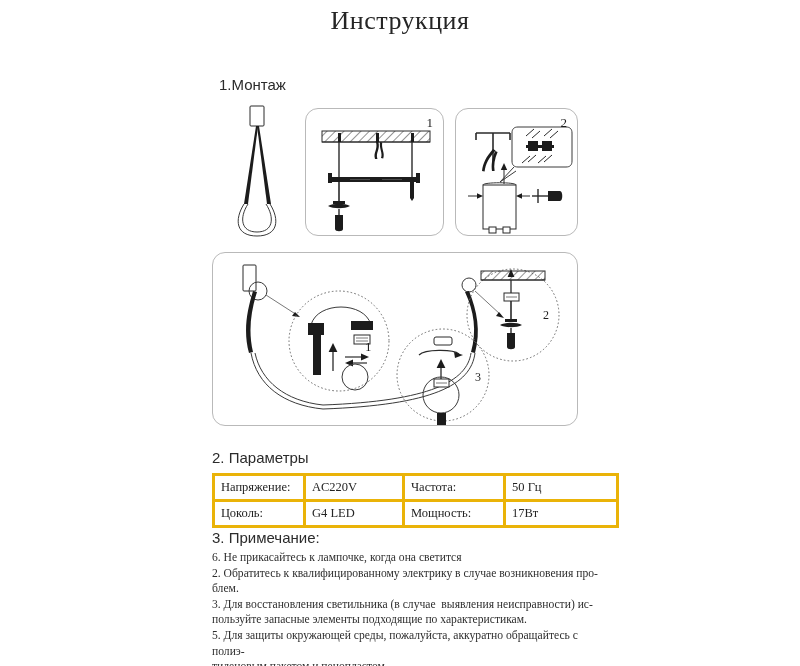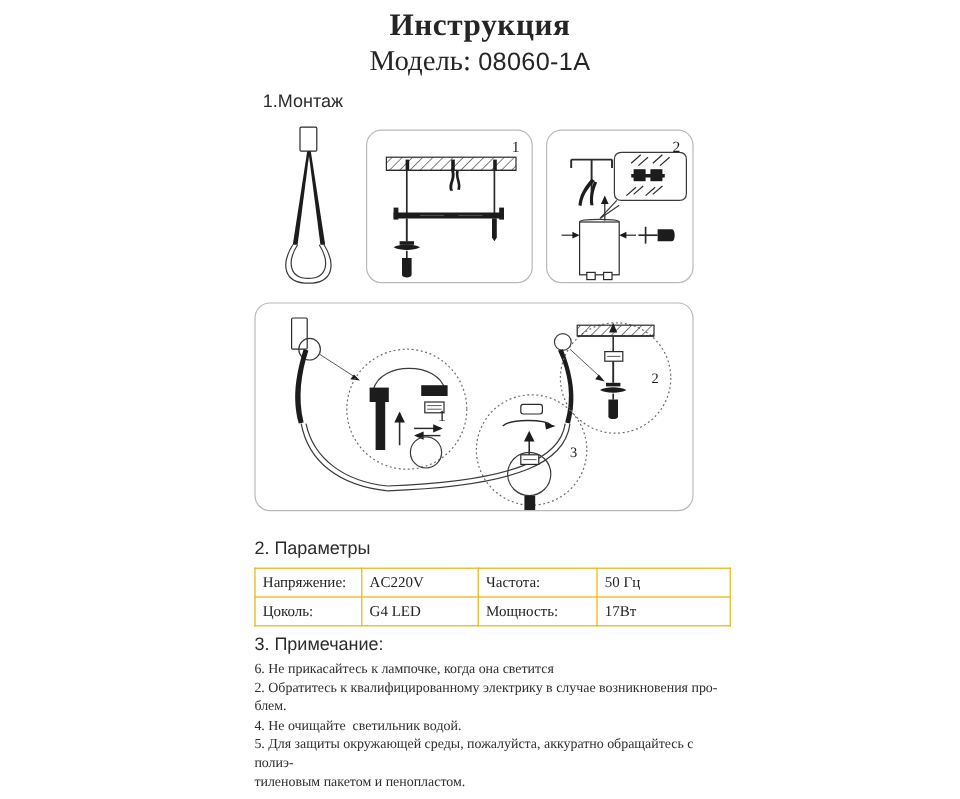--- a/index.html
+++ b/index.html
@@ -6,21 +6,21 @@
   body{
     width:800px;height:666px;background:#ffffff;
     font-family:"Liberation Serif", serif;
     color:#2b2b2b;overflow:hidden;position:relative;
   }
   .page{position:absolute;inset:0;}
 
   
   .title{
     position:absolute;left:0;right:0;top:6px;text-align:center;
-    font-size:26px;font-weight:700;letter-spacing:.5px;color:#252525;
+    font-size:26px;font-weight:400;letter-spacing:.5px;color:#252525;
   }
   .model-line{
     position:absolute;left:0;right:0;top:38px;text-align:center;
     font-size:24px;color:#252525;white-space:nowrap;
   }
   .model-label{font-family:"Liberation Serif",serif;}
   .model-value{font-family:"Liberation Sans",sans-serif;font-size:21px;letter-spacing:.3px;}
 
   
   .heading{
@@ -54,45 +54,41 @@
 
   
   #lamp-figure{position:absolute;left:222px;top:104px;width:70px;height:136px;}
 
   
   .ptable{
     position:absolute;left:212px;top:473px;width:368px;
     border-collapse:collapse;table-layout:fixed;
   }
   .ptable td{
-    border:1px solid #eab308;height:23px;padding:0 0 0 6px;
+    border:3px solid #eab308;height:23px;padding:0 0 0 6px;
     font-size:12.5px;color:#242424;font-family:"Liberation Serif",serif;
     vertical-align:middle;white-space:nowrap;
   }
   .c1{width:82px;} .c2{width:90px;} .c3{width:92px;margin-left:28px;} .c4{width:104px;}
   .val-sans{font-family:"Liberation Serif",serif;}
 
   
   .notes{
     position:absolute;left:212px;top:550px;width:400px;
     font-size:11.6px;line-height:15.6px;color:#2e2e2e;
     font-family:"Liberation Serif",serif;
   }
   .notes div{white-space:pre-wrap;}
 </style>
 </head>
 <body>
 
 <div class="page">
 
   <div class="title">Инструкция</div>
-  <div class="model-line">
-    <span class="model-label">Модель:</span>
-    <span class="model-value">08060-1A</span>
-  </div>
 
   <div class="heading" id="h-montazh">1.Монтаж</div>
 
   <div id="lamp-figure">
     <svg width="70" height="136" viewBox="0 0 70 136">
       <rect class="wht" x="28" y="2" width="14" height="20" rx="1"></rect>
       <path class="blk" d="M34 22 L22 100 L26 100 L36 22 Z"></path>
       <path class="blk" d="M37 22 L49 100 L45 100 L35 22 Z"></path>
       <path class="thin" d="M22 100 C12 116 14 132 35 132 C56 132 58 116 48 100"></path>
       <path class="thin" d="M26 100 C17 114 19 128 35 128 C51 128 53 114 44 100"></path>
@@ -287,18 +283,19 @@
     </tr>
   </tbody>
     </table>
 
   <div class="heading" id="h-note">3. Примечание:</div>
 
   <div class="notes">
     <div>6. Не прикасайтесь к лампочке, когда она светится</div>
     <div>2. Обратитесь к квалифицированному электрику в случае возникновения про-
 блем.</div>
-    <div>4. Не очищайте  светильник водой.</div>
+    <div>3. Для восстановления светильника (в случае  выявления неисправности) ис-
+пользуйте запасные элементы подходящие по характеристикам.</div>
     <div>5. Для защиты окружающей среды, пожалуйста, аккуратно обращайтесь с полиэ-
 тиленовым пакетом и пенопластом.</div>
   </div>
 
 </div>
 
 </body></html>

